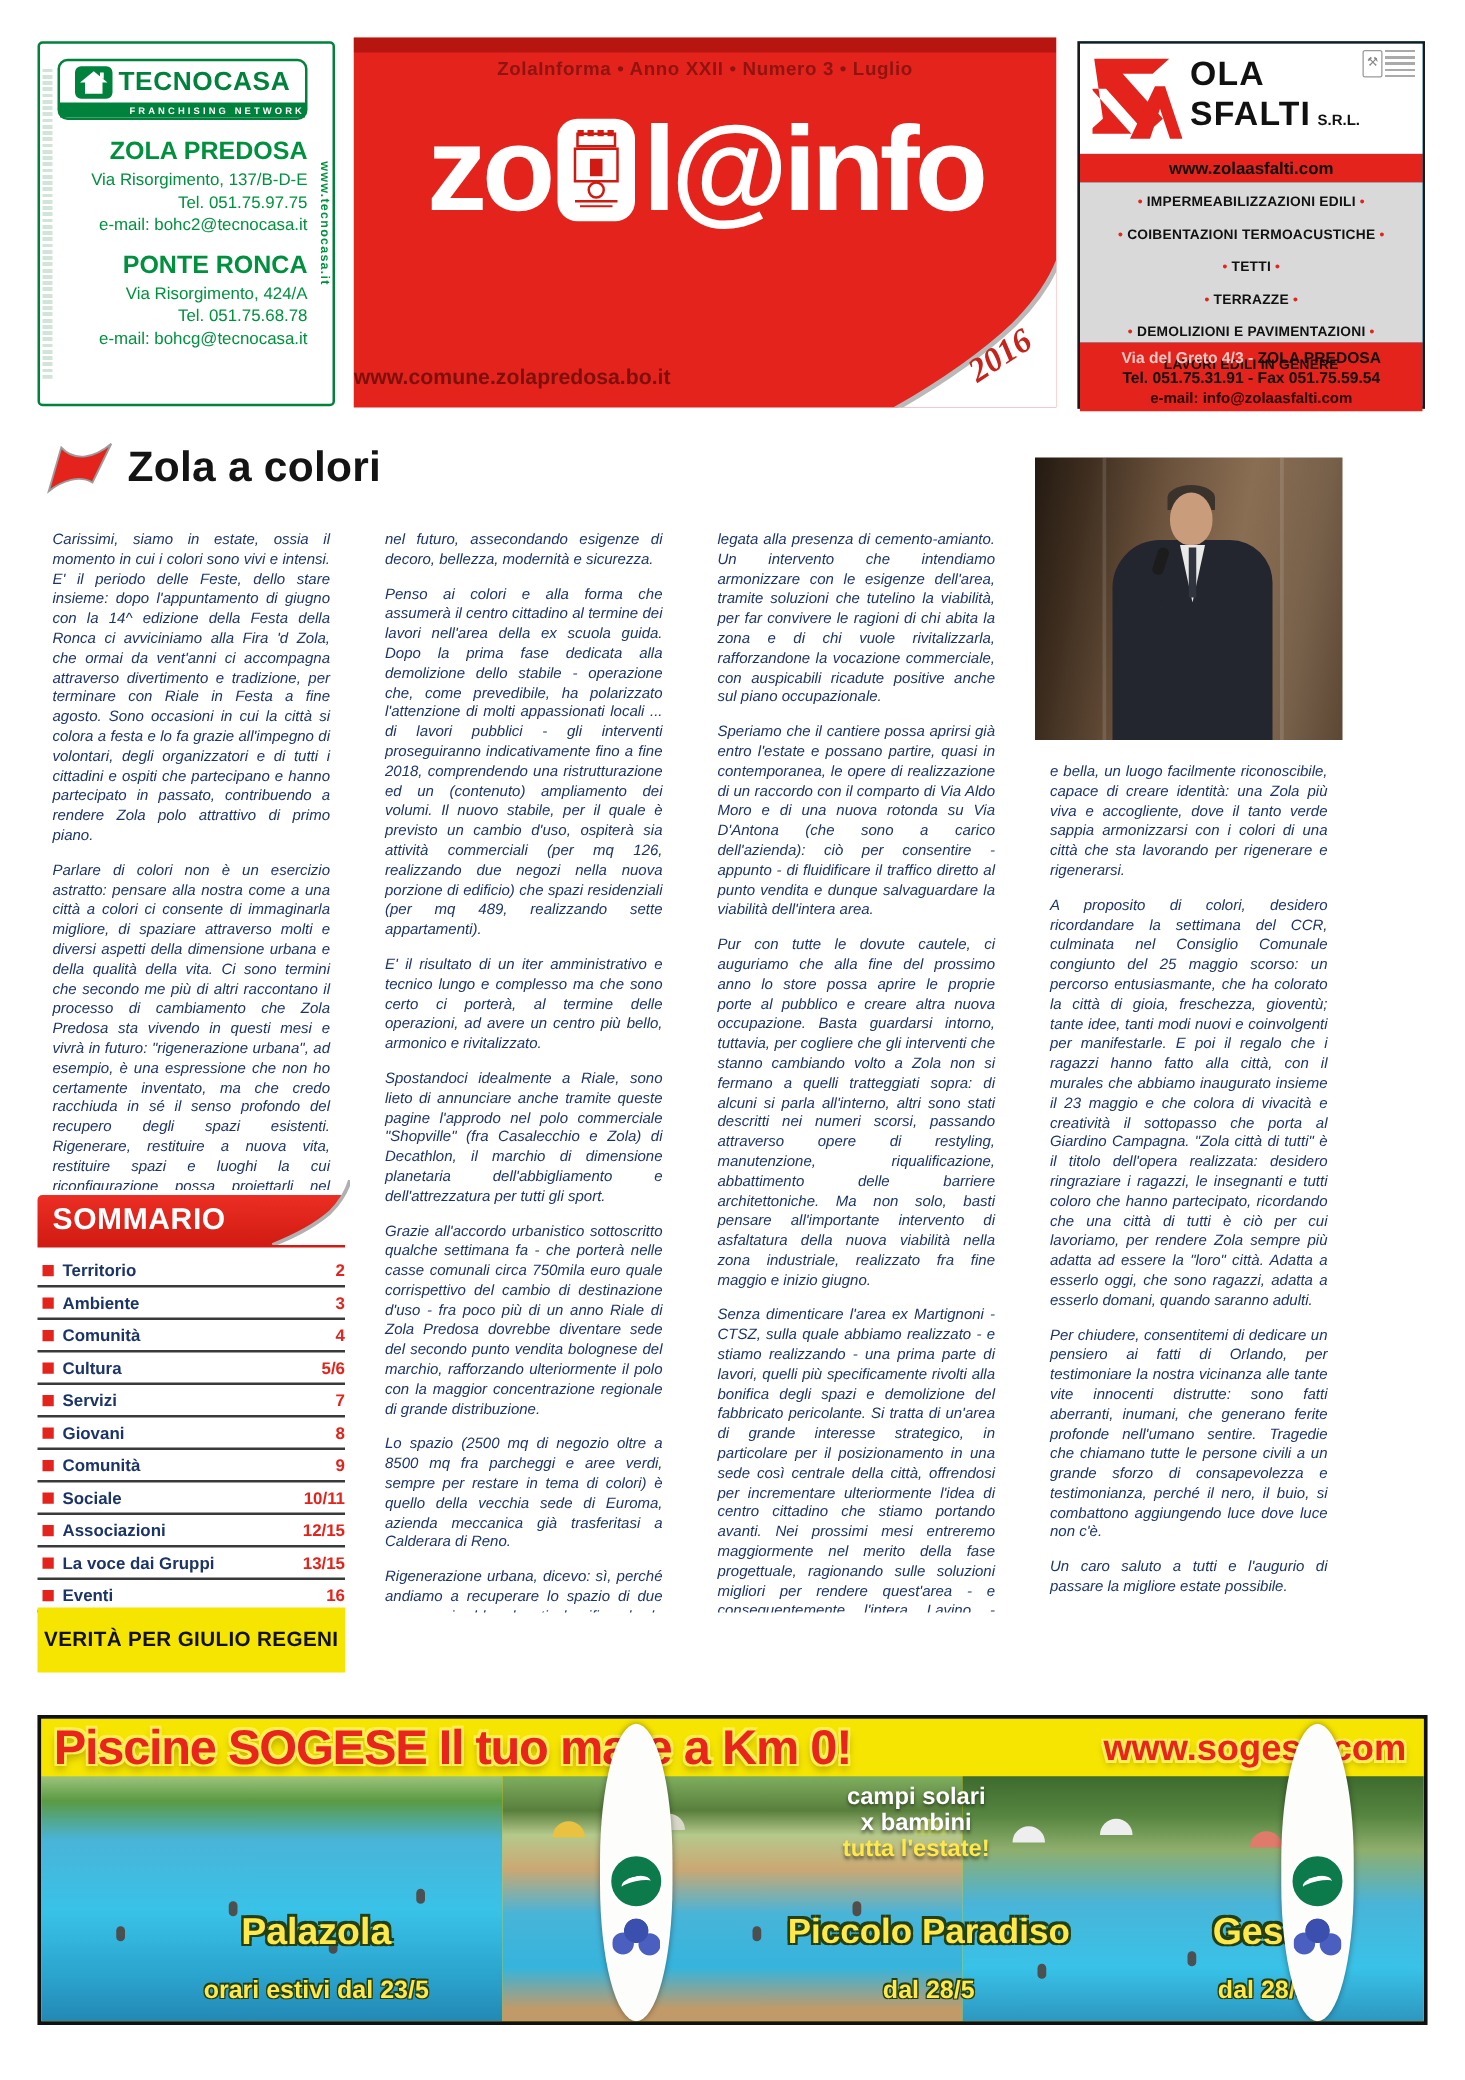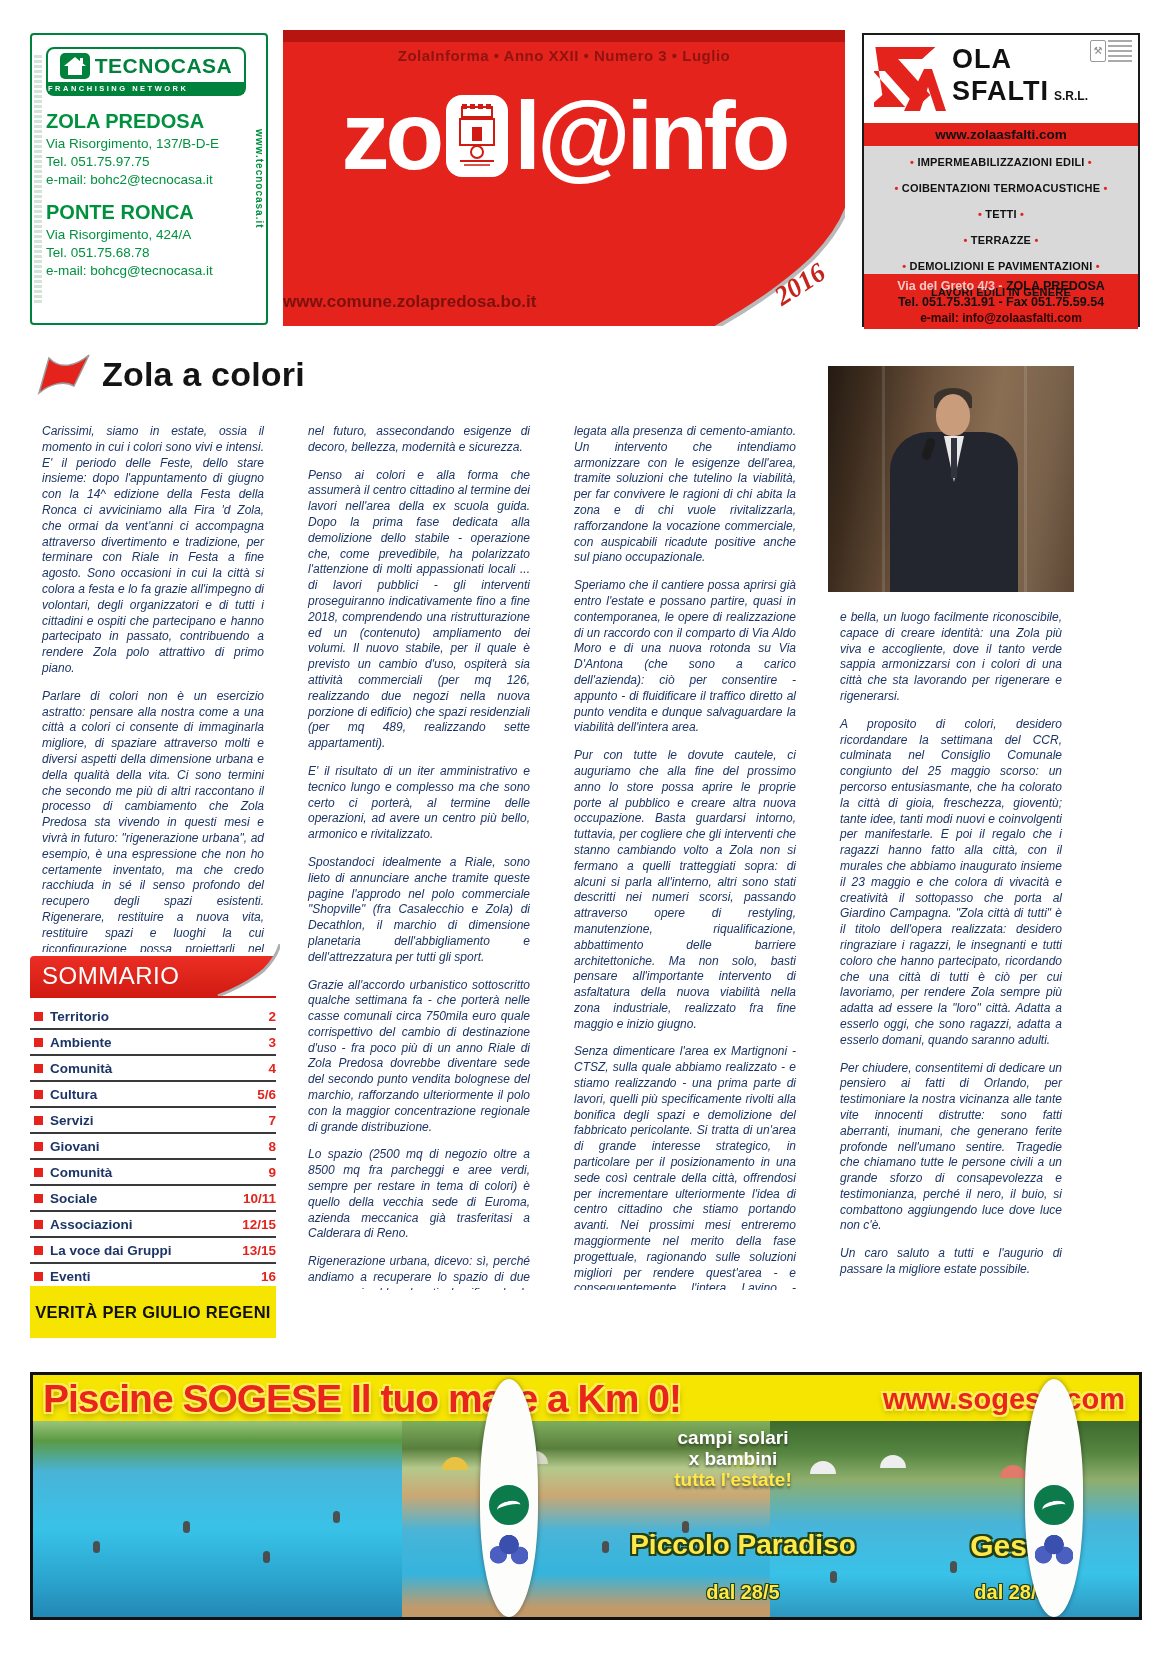--- a/index.html
+++ b/index.html
@@ -2,21 +2,21 @@
 <html><head>
 <meta charset="utf-8">
 <style>
   html,body{margin:0;padding:0;background:#ffffff;}
   #page{position:relative;width:1172px;height:1664px;background:#ffffff;overflow:hidden;
         font-family:"Liberation Sans",sans-serif;}
 
   
   .tecnocasa{position:absolute;left:30px;top:33px;width:238px;height:292px;
     border:2px solid #00813c;border-radius:4px;background:#fff;box-sizing:border-box;}
-  .tc-inner{position:absolute;left:14px;right:20px;top:8px;bottom:8px;text-align:left;}
+  .tc-inner{position:absolute;left:14px;right:20px;top:8px;bottom:8px;text-align:right;}
   .tc-logo{margin:4px auto 2px;width:190px;border:2px solid #00813c;border-radius:8px;padding:4px 3px 0;}
   .tc-logo-row{display:flex;align-items:center;justify-content:center;gap:5px;}
   .tc-house{width:30px;height:26px;background:#00813c;border-radius:5px;position:relative;flex:none;}
   .tc-house svg{position:absolute;left:3px;top:3px;}
   .tc-brand{color:#00813c;font-weight:bold;font-size:21px;letter-spacing:.5px;}
   .tc-tagline{background:#00813c;color:#fff;font-size:7.5px;letter-spacing:2.5px;
     font-weight:bold;margin:3px -3px 0;padding:2px 0 1px;}
   .tc-office-name{color:#00913f;font-weight:bold;font-size:20px;margin-top:14px;}
   .tc-line{color:#00913f;font-size:13.5px;margin-top:3px;}
   .tc-mail{color:#00913f;font-size:13.5px;margin-top:3px;}
@@ -96,21 +96,21 @@
   .ph-tie{position:absolute;left:123px;top:72px;width:6px;height:40px;background:#30343f;}
   .ph-arm{position:absolute;left:88px;top:96px;width:34px;height:14px;background:#23262e;
     border-radius:8px;transform:rotate(-38deg);}
   .ph-mic{position:absolute;left:96px;top:72px;width:9px;height:22px;background:#1c1c1c;
     border-radius:4px;transform:rotate(18deg);}
 
   
   .sommario{position:absolute;left:30px;top:956px;width:246px;}
   .som-head{position:relative;height:42px;background:linear-gradient(180deg,#ec2e24,#d01a12);
     border-radius:4px 4px 0 0;}
-  .som-head-label{position:absolute;left:12px;top:6px;color:#fff;font-weight:normal;
+  .som-head-label{position:absolute;left:12px;top:6px;color:#fff;font-weight:bold;
     font-size:24px;letter-spacing:.5px;}
   .som-curl{position:absolute;right:-4px;top:-12px;width:66px;height:52px;}
   .som-rows{margin-top:6px;}
   .som-row{display:flex;align-items:center;height:24px;border-bottom:2px solid #3a3a3a;}
   .som-sq{width:9px;height:9px;background:#e3231c;margin:0 7px 0 4px;flex:none;}
   .som-label{color:#1d3566;font-weight:bold;font-size:13.5px;flex:1;}
   .som-page{color:#e3231c;font-weight:bold;font-size:13.5px;}
 
   .regeni{position:absolute;left:30px;top:1286px;width:246px;height:52px;background:#f6e500;
     display:flex;align-items:center;justify-content:center;}
@@ -398,20 +398,25 @@
 
     <div class="sg-headline">Piscine SOGESE Il tuo mare a Km 0!</div>
     <div class="sg-site">www.sogese.com</div>
 
     <div class="sg-promo">
       <div class="w">campi solari</div>
       <div class="w">x bambini</div>
       <div class="y">tutta l'estate!</div>
     </div>
 
+    <div style="position:absolute;left:0;top:46px;width:440px;height:202px;">
+      <div class="sg-name">Palazola</div>
+      <div class="sg-sched">orari estivi dal 23/5</div>
+      <div class="sg-phone">051 6166834</div>
+    </div>
     <div style="position:absolute;left:480px;top:46px;width:460px;height:202px;">
       <div class="sg-name small">Piccolo Paradiso</div>
       <div class="sg-sched">dal 28/5</div>
       <div class="sg-phone">051 842514</div>
     </div>
     <div style="position:absolute;left:850px;top:46px;width:256px;height:202px;">
       <div class="sg-name">Gessi</div>
       <div class="sg-sched">dal 28/5</div>
       <div class="sg-phone">051 6167363</div>
     </div>

